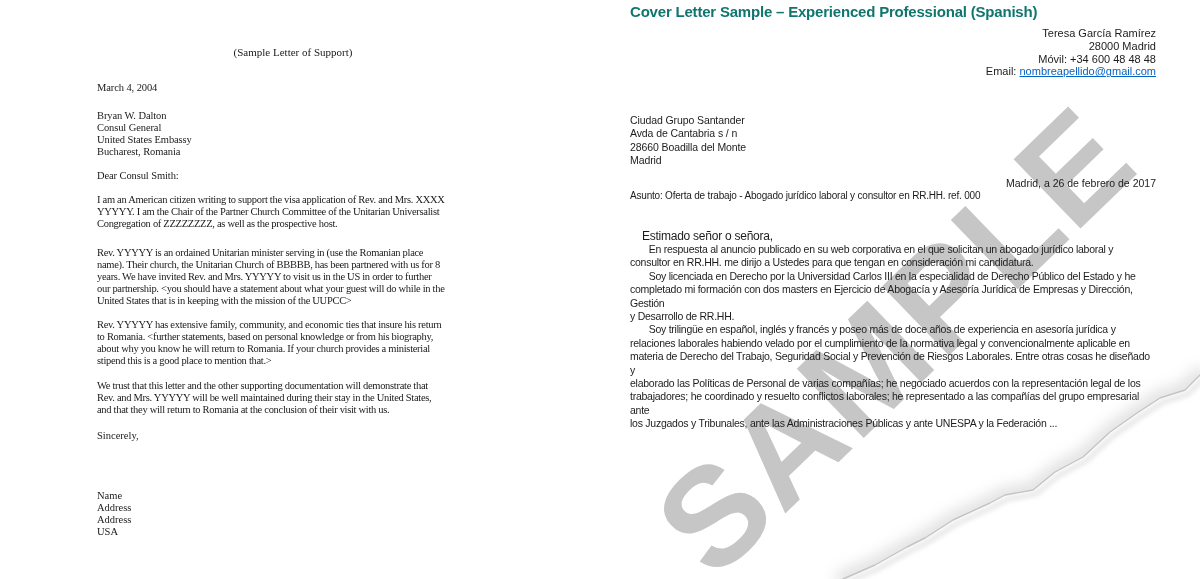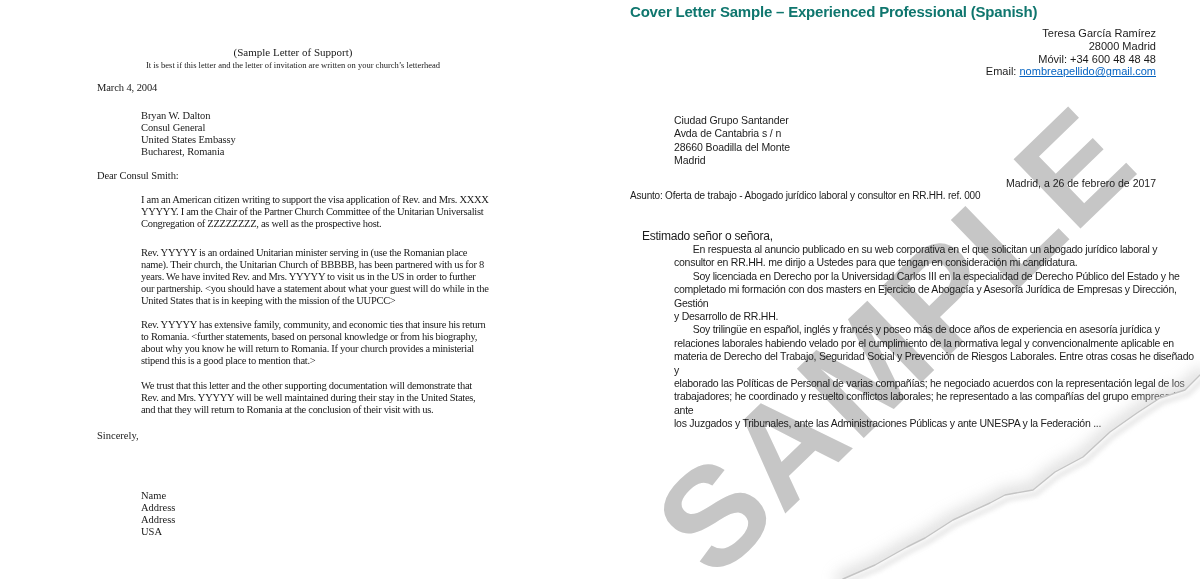--- a/index.html
+++ b/index.html
@@ -2,21 +2,21 @@
 <html><head>
 <meta charset="utf-8">
 <style>
   * { margin:0; padding:0; box-sizing:border-box; }
   html,body { background:#ffffff; }
   .canvas {
     position:relative; width:1200px; height:579px;
     background:#ffffff; overflow:hidden;
     font-family:"Liberation Sans","DejaVu Sans",sans-serif;
   }
-  .pre { white-space:pre-line;margin-left:44px; }
+  .pre { white-space:pre-line; }
 
   
   .left-doc {
     position:absolute; left:0; top:0; width:620px; height:579px;
     font-family:"Liberation Serif","DejaVu Serif",serif;
     color:#1a1a1a;
   }
   .left-doc > div { position:absolute; left:97px; width:392px; }
   .ltitle   { top:46px;  font-size:11px;  line-height:13px; text-align:center; }
   .lsub     { top:60px;  font-size:8.5px; line-height:11px; text-align:center; }
@@ -57,21 +57,20 @@
     z-index:3; pointer-events:none;
   }
 </style>
 </head>
 <body>
 
 <div class="canvas">
 
   <section class="left-doc">
     <div class="ltitle">(Sample Letter of Support)</div>
-    <div class="lsub">It is best if this letter and the letter of invitation are written on your church’s letterhead</div>
     <div class="ldate">March 4, 2004</div>
     <div class="lrecip pre">Bryan W. Dalton
 Consul General
 United States Embassy
 Bucharest, Romania</div>
     <div class="lsalut">Dear Consul Smith:</div>
     <div class="lp lp1 pre">I am an American citizen writing to support the visa application of Rev. and Mrs. XXXX
 YYYYY. I am the Chair of the Partner Church Committee of the Unitarian Universalist
 Congregation of ZZZZZZZZ, as well as the prospective host.</div>
     <div class="lp lp2 pre">Rev. YYYYY is an ordained Unitarian minister serving in (use the Romanian place

